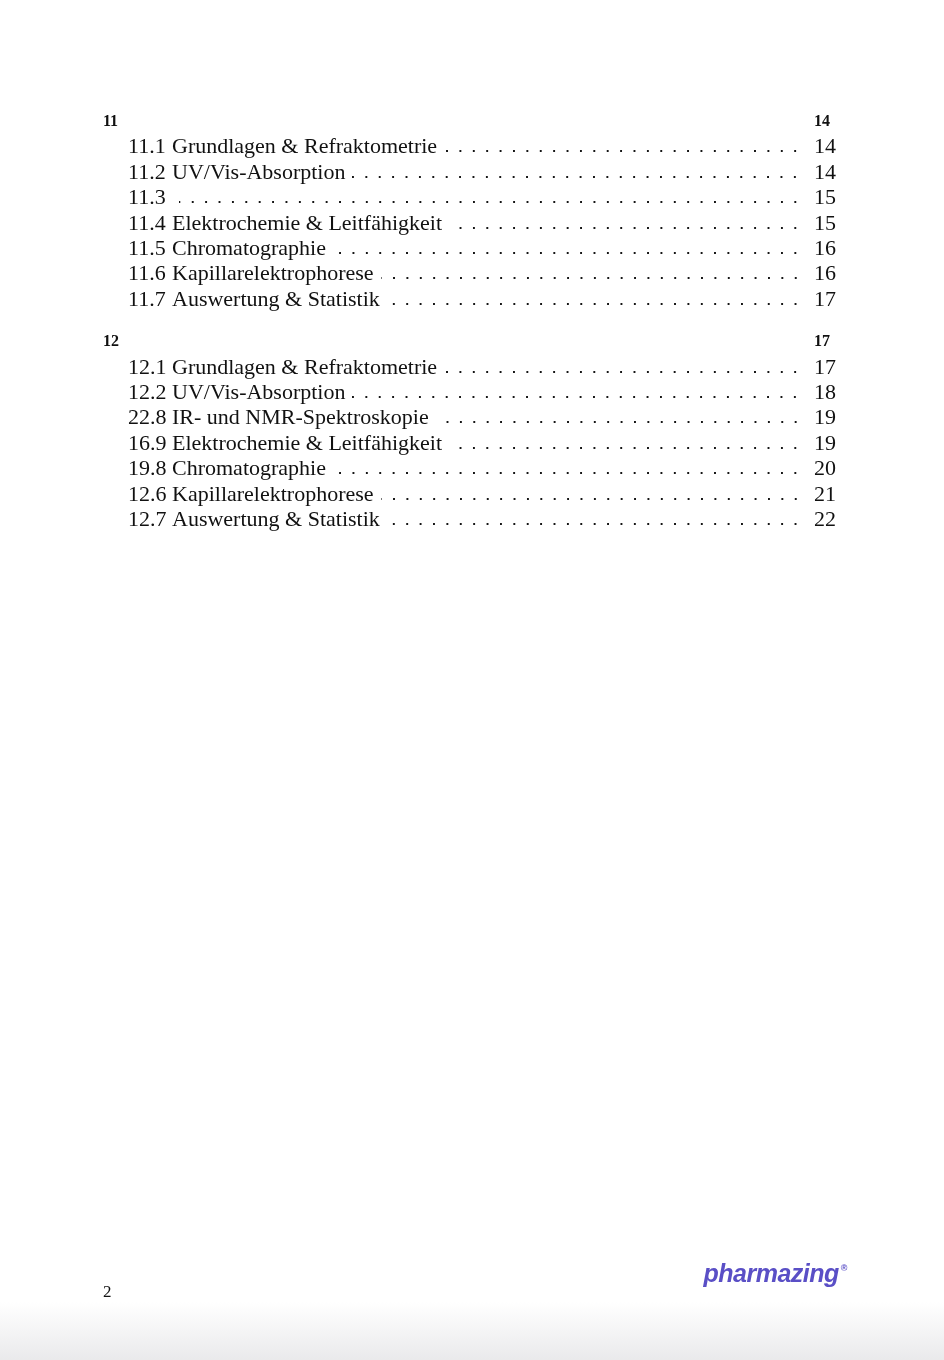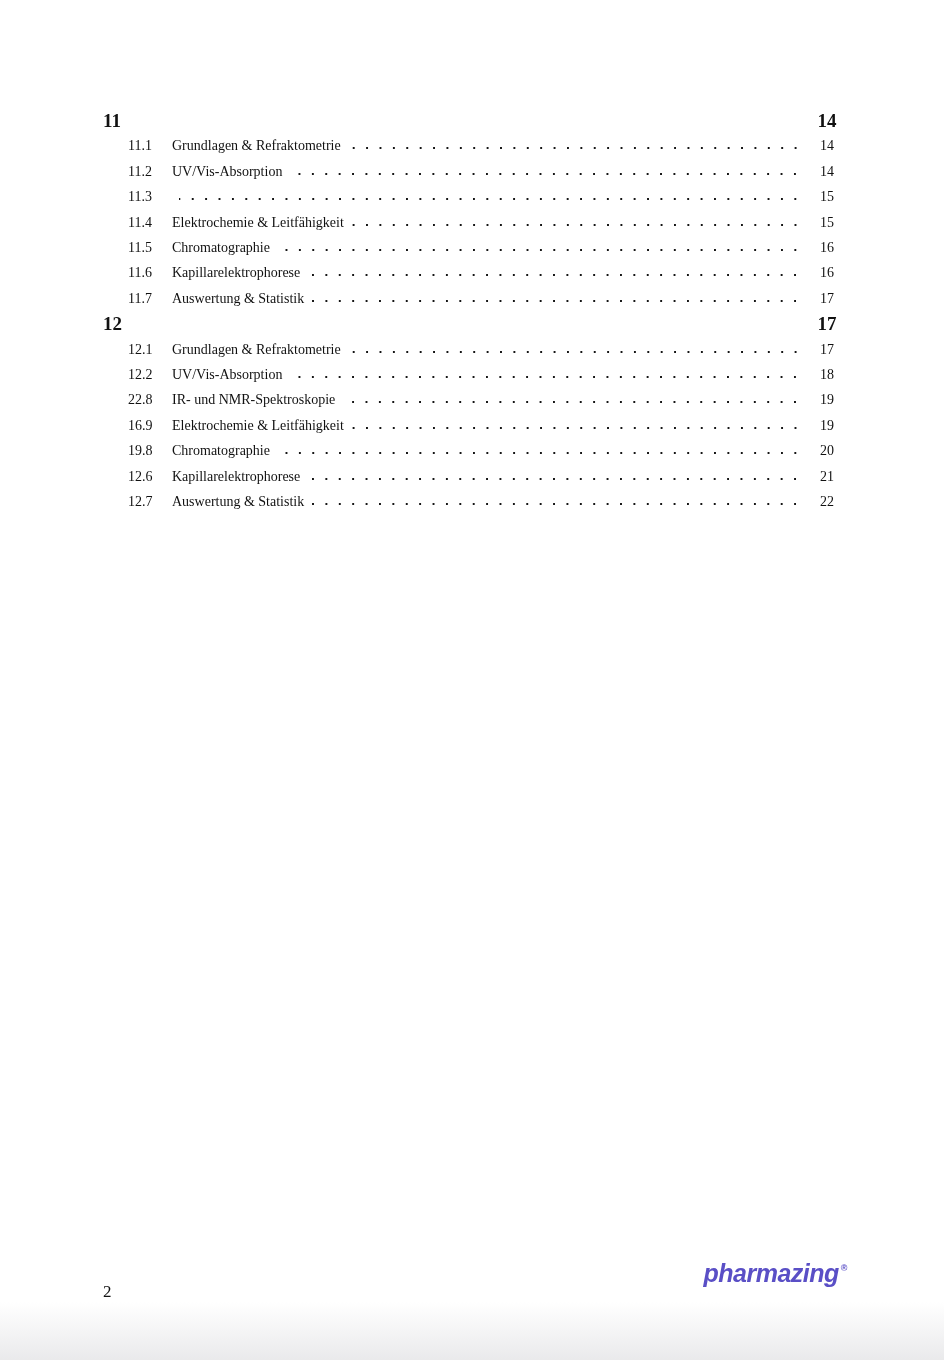--- a/index.html
+++ b/index.html
@@ -13,59 +13,59 @@
     color: #111111;
   }
 
   .toc {
     position: absolute;
     left: 103px;
     right: 104px;
     top: 108px;
   }
 
-  .toc-section + .toc-section { margin-top: 0; }
+  .toc-section + .toc-section { margin-top: 17px; }
 
   .toc-row {
     display: flex;
     align-items: baseline;
     line-height: 25.4px;
     white-space: nowrap;
   }
 
   .toc-row.heading {
     font-weight: bold;
-    font-size: 19px;
+    font-size: 16px;
   }
   .heading .num { width: 24px; flex: 0 0 auto; }
   .heading .spacer { flex: 1 1 auto; }
 
   .toc-row.entry {
-    font-size: 14px;
+    font-size: 22px;
     padding-left: 25px;
   }
   .entry .num { width: 44px; flex: 0 0 auto; }
 
   .title { flex: 0 0 auto; }
 
   .leader {
     flex: 1 1 auto;
     min-width: 20px;
     height: 4px;
     margin: 0 12px 0 7px;
     background-image: radial-gradient(circle, #151515 1.15px, rgba(0,0,0,0) 1.45px);
     background-size: 13.4px 4px;
     background-repeat: repeat-x;
     background-position: right center;
   }
 
   .pg {
     flex: 0 0 auto;
     width: 26px;
-    text-align: center;
+    text-align: left;
   }
 
   .footer-pagenum {
     position: absolute;
     left: 103px;
     top: 1282px;
     font-size: 17px;
   }
 
   .logo {

